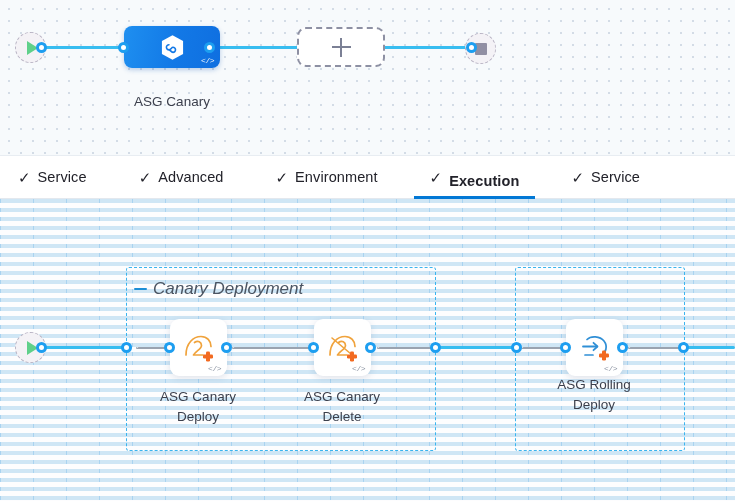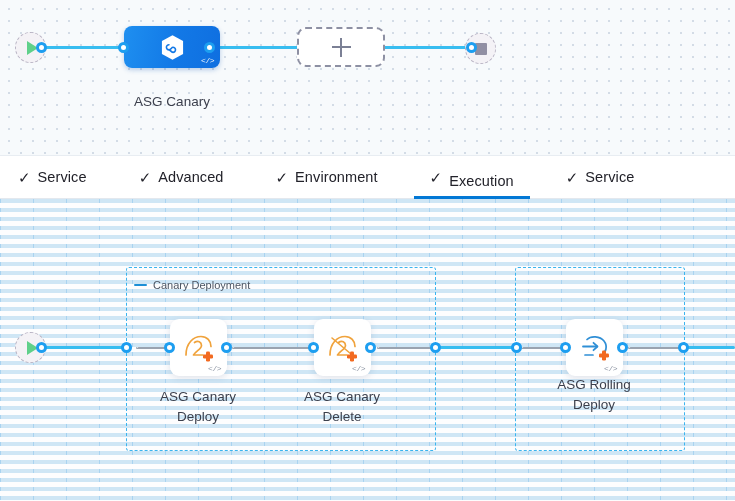--- a/index.html
+++ b/index.html
@@ -32,21 +32,21 @@
   }
   .tab {
     display: flex; align-items: center; gap: 7px;
     height: 44px; padding: 0 2px;
     margin-right: 48px;
     position: relative;
     cursor: pointer;
   }
   .tab .chk { font-size: 15px; color: #22222a; line-height: 1; }
   .tab .tlabel { font-size: 14.5px; color: #22222a; letter-spacing: .1px; white-space: nowrap; }
-  .tab.active .tlabel { font-weight: normal; margin-top: 8px; }
+  .tab.active .tlabel { font-weight: bold; margin-top: 8px; }
   .tab.active::after {
     content: ""; position: absolute; left: -14px; right: -14px; bottom: 0;
     height: 3px; background: #0278d5;
   }
 
   
   .step-canvas {
     position: absolute; left: 0; top: 199px; width: 735px; height: 302px;
     background-color: #fdfdfe;
     background-image:
@@ -125,21 +125,21 @@
   
   .group-box {
     position: absolute; border: 1px dashed #3ab4ef; border-radius: 3px;
     background: transparent; z-index: 1;
   }
   .group-label {
     position: absolute; display: flex; align-items: center; gap: 6px;
     z-index: 2;
   }
   .group-dash { width: 13px; height: 2.5px; background: #1d8fd6; border-radius:2px;}
-  .group-label .gtext { font-size: 11px; color: #4b5563; white-space: nowrap; }
+  .group-label .gtext { font-size: 17px; color: #4b5563; white-space: nowrap; font-style: italic; }
 
   
   .step-node {
     position: absolute; width: 57px; height: 57px; border-radius: 9px;
     background: #ffffff; box-shadow: 0 2px 7px rgba(60,90,130,.16);
     display: flex; align-items: center; justify-content: center;
     cursor: pointer; z-index: 3;
   }
   .step-caption {
     position: absolute; width: 140px; text-align: center;

